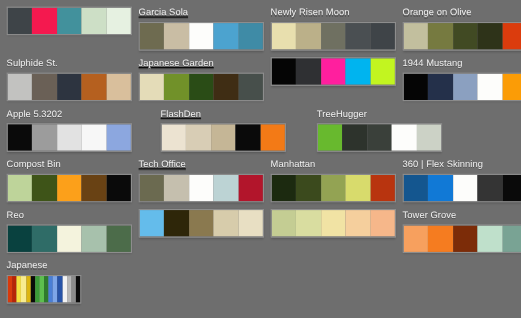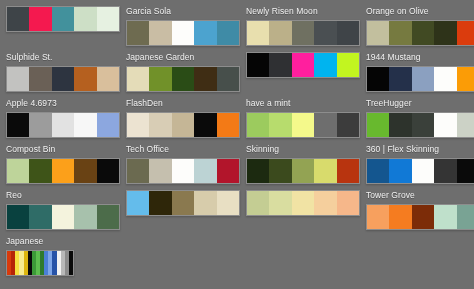--- a/index.html
+++ b/index.html
@@ -28,21 +28,21 @@
     height: 46px;
     width: 474px;
   }
   .palette-card {
     width: 142px;
     padding-left: 6px;
     padding-top: 2px;
     position: relative;
   }
   .palette-card.col-1 { width: 140px; }
-  .palette-card.col-2 { width: 142px; }
+  .palette-card.col-2 { width: 142px; text-decoration: underline; }
   .palette-card.col-3 { width: 192px; }
   .palette-name {
     font-size: 8.5px;
     line-height: 11px;
     color: #f2f2f2;
     white-space: nowrap;
     letter-spacing: 0.05px;
     text-shadow: 0 1px 0 rgba(0,0,0,0.28);
     margin-bottom: 3px;
     overflow: visible;
@@ -147,49 +147,39 @@
           <div class="swatch" style="background: rgb(5, 5, 5);"></div>
           <div class="swatch" style="background: rgb(36, 48, 74);"></div>
           <div class="swatch" style="background: rgb(139, 160, 192);"></div>
           <div class="swatch" style="background: rgb(253, 253, 251);"></div>
           <div class="swatch" style="background: rgb(251, 156, 6);"></div>
         </div>
       </div>
     </div>
     <div class="palette-row">
       <div class="palette-card col-1">
-        <div class="palette-name">Apple 4.6973</div>
+        <div class="palette-name">Apple 5.3202</div>
         <div class="swatch-strip">
           <div class="swatch" style="background: rgb(10, 10, 10);"></div>
           <div class="swatch" style="background: rgb(156, 156, 156);"></div>
           <div class="swatch" style="background: rgb(226, 226, 226);"></div>
           <div class="swatch" style="background: rgb(247, 247, 247);"></div>
           <div class="swatch" style="background: rgb(140, 167, 223);"></div>
         </div>
       </div>
       <div class="palette-card col-2">
         <div class="palette-name">FlashDen</div>
         <div class="swatch-strip">
           <div class="swatch" style="background: rgb(236, 227, 209);"></div>
           <div class="swatch" style="background: rgb(216, 205, 181);"></div>
           <div class="swatch" style="background: rgb(197, 182, 150);"></div>
           <div class="swatch" style="background: rgb(10, 10, 10);"></div>
           <div class="swatch" style="background: rgb(243, 122, 22);"></div>
         </div>
       </div>
-      <div class="palette-card col-3">
-        <div class="palette-name">have a mint</div>
-        <div class="swatch-strip">
-          <div class="swatch" style="background: rgb(156, 203, 94);"></div>
-          <div class="swatch" style="background: rgb(183, 220, 109);"></div>
-          <div class="swatch" style="background: rgb(244, 249, 139);"></div>
-          <div class="swatch" style="background: rgb(110, 110, 110);"></div>
-          <div class="swatch" style="background: rgb(60, 60, 60);"></div>
-        </div>
-      </div>
       <div class="palette-card col-1">
         <div class="palette-name">TreeHugger</div>
         <div class="swatch-strip">
           <div class="swatch" style="background: rgb(104, 185, 46);"></div>
           <div class="swatch" style="background: rgb(45, 51, 44);"></div>
           <div class="swatch" style="background: rgb(58, 64, 58);"></div>
           <div class="swatch" style="background: rgb(253, 253, 251);"></div>
           <div class="swatch" style="background: rgb(204, 210, 198);"></div>
         </div>
       </div>
@@ -209,21 +199,21 @@
         <div class="palette-name">Tech Office</div>
         <div class="swatch-strip">
           <div class="swatch" style="background: rgb(107, 106, 80);"></div>
           <div class="swatch" style="background: rgb(197, 191, 174);"></div>
           <div class="swatch" style="background: rgb(253, 253, 251);"></div>
           <div class="swatch" style="background: rgb(188, 211, 212);"></div>
           <div class="swatch" style="background: rgb(178, 21, 43);"></div>
         </div>
       </div>
       <div class="palette-card col-3">
-        <div class="palette-name">Skinning</div>
+        <div class="palette-name">Manhattan</div>
         <div class="swatch-strip">
           <div class="swatch" style="background: rgb(28, 42, 16);"></div>
           <div class="swatch" style="background: rgb(59, 74, 29);"></div>
           <div class="swatch" style="background: rgb(147, 163, 83);"></div>
           <div class="swatch" style="background: rgb(216, 219, 108);"></div>
           <div class="swatch" style="background: rgb(184, 52, 15);"></div>
         </div>
       </div>
       <div class="palette-card col-1">
         <div class="palette-name">360 | Flex Skinning</div>

